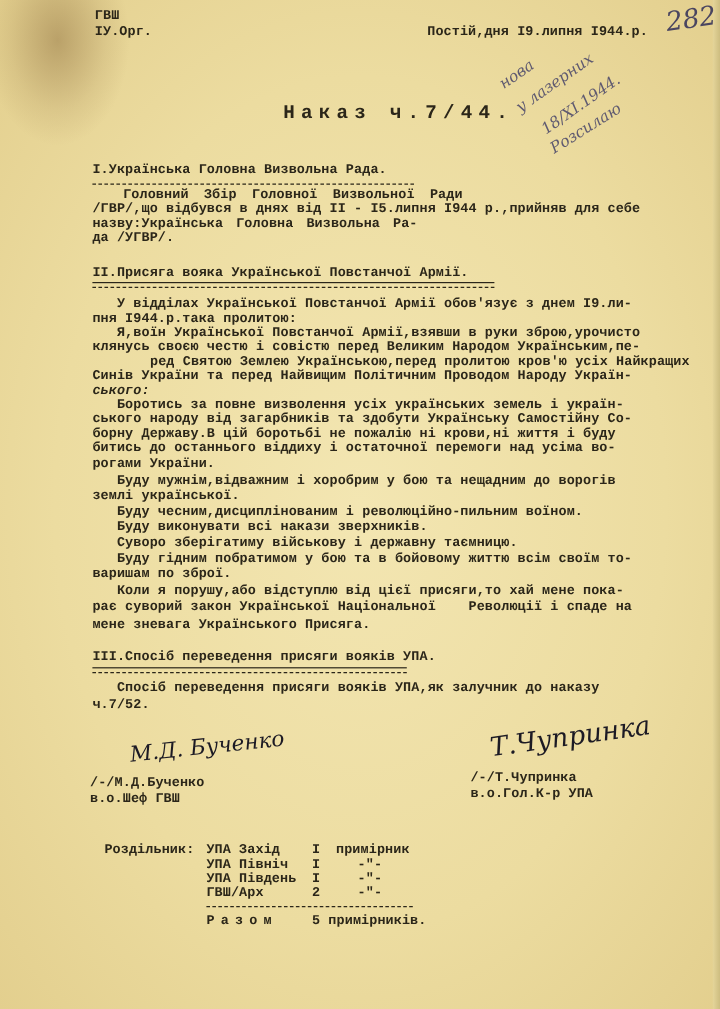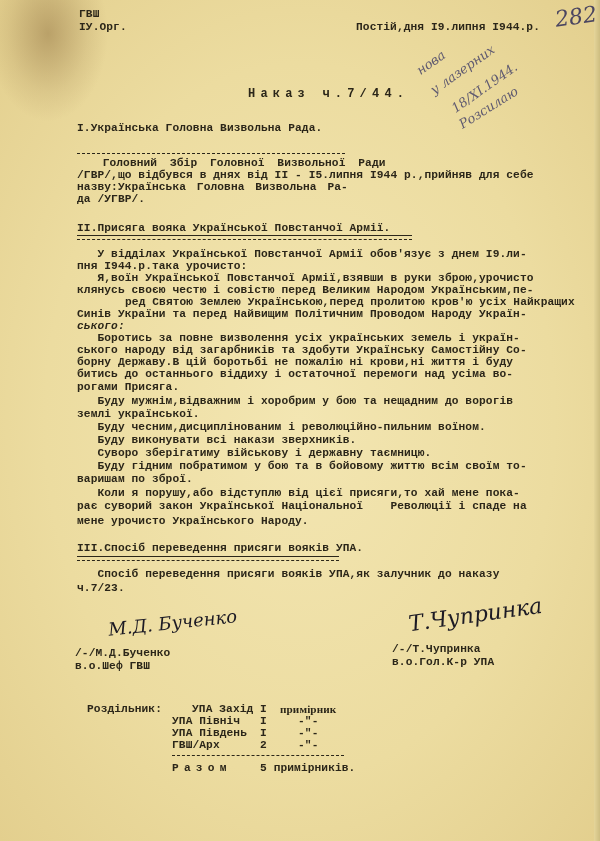--- a/index.html
+++ b/index.html
@@ -35,81 +35,81 @@
 <div class="t" style="left:356px;top:21px;">Постій,дня І9.липня І944.р.</div>
 <div class="hand" style="left:555px;top:4px;font-size:22px;transform:rotate(-8deg);color:#4a4560;">282</div>
 
 <div>
   <div class="hand" style="left:415px;top:55px;font-size:13px;transform:rotate(-35deg);">нова</div>
   <div class="hand" style="left:425px;top:62px;font-size:13px;transform:rotate(-35deg);">у лазерних</div>
   <div class="hand" style="left:446px;top:80px;font-size:13px;transform:rotate(-35deg);">18/XI.1944.</div>
   <div class="hand" style="left:455px;top:100px;font-size:13px;transform:rotate(-32deg);">Розсилаю</div>
 </div>
 
-<div class="t spaced" style="left:225px;top:88px;font-size:12px;padding-left:23px;">Наказ ч.7/44.</div>
+<div class="t spaced" style="left:213px;top:88px;font-size:16px;padding-left:23px;">Наказ ч.7/44.</div>
 
-<div class="t" style="left:77px;top:122px;">І.Українська Головна Визвольна Рада.</div>
+<div class="t" style="left:77px;top:136px;">І.Українська Головна Визвольна Рада.</div>
 <div class="rule" style="left:77px;top:153px;width:268px;"></div>
 <div class="t" style="left:77px;top:157px;word-spacing:6px;">  Головний Збір Головної Визвольної Ради</div>
 <div class="t" style="left:77px;top:169px;">/ГВР/,що відбувся в днях від ІІ - І5.липня І944 р.,прийняв для себе</div>
 <div class="t" style="left:77px;top:181px;word-spacing:4px;">назву:Українська Головна Визвольна Ра-</div>
 <div class="t" style="left:77px;top:193px;">да /УГВР/.</div>
 
 <div class="t" style="left:77px;top:222px;">ІІ.Присяга вояка Української Повстанчої Армії.</div>
 <div class="uline" style="left:77px;top:235px;width:335px;"></div>
 <div class="rule" style="left:77px;top:239px;width:335px;"></div>
 
 <div>
   <div class="t" style="left:77px;top:248px;">   У відділах Української Повстанчої Армії обов'язує з днем І9.ли-</div>
-  <div class="t" style="left:77px;top:260px;">пня І944.р.така урочисто:</div>
+  <div class="t" style="left:77px;top:260px;">пня І944.р.така пролитою:</div>
   <div class="t" style="left:77px;top:272px;">   Я,воїн Української Повстанчої Армії,взявши в руки зброю,урочисто</div>
   <div class="t" style="left:77px;top:284px;">клянусь своєю честю і совістю перед Великим Народом Українським,пе-</div>
   <div class="t" style="left:77px;top:296px;margin-left:48px;">ред Святою Землею Українською,перед пролитою кров'ю усіх Найкращих</div>
   <div class="t" style="left:77px;top:308px;">Синів України та перед Найвищим Політичним Проводом Народу Україн-</div>
   <div class="t" style="left:77px;top:320px;font-style:italic;">ського:</div>
   <div class="t" style="left:77px;top:332px;">   Боротись за повне визволення усіх українських земель і україн-</div>
   <div class="t" style="left:77px;top:344px;">ського народу від загарбників та здобути Українську Самостійну Со-</div>
   <div class="t" style="left:77px;top:356px;">борну Державу.В цій боротьбі не пожалію ні крови,ні життя і буду</div>
   <div class="t" style="left:77px;top:368px;">битись до останнього віддиху і остаточної перемоги над усіма во-</div>
-  <div class="t" style="left:77px;top:381px;">рогами Присяга.</div>
+  <div class="t" style="left:77px;top:381px;">рогами України.</div>
   <div class="t" style="left:77px;top:395px;">   Буду мужнім,відважним і хоробрим у бою та нещадним до ворогів</div>
   <div class="t" style="left:77px;top:408px;">землі української.</div>
   <div class="t" style="left:77px;top:421px;">   Буду чесним,дисциплінованим і революційно-пильним воїном.</div>
   <div class="t" style="left:77px;top:434px;">   Буду виконувати всі накази зверхників.</div>
   <div class="t" style="left:77px;top:447px;">   Суворо зберігатиму військову і державну таємницю.</div>
   <div class="t" style="left:77px;top:460px;">   Буду гідним побратимом у бою та в бойовому життю всім своїм то-</div>
   <div class="t" style="left:77px;top:473px;">варишам по зброї.</div>
   <div class="t" style="left:77px;top:487px;">   Коли я порушу,або відступлю від цієї присяги,то хай мене пока-</div>
   <div class="t" style="left:77px;top:500px;text-align:center;">рає суворий закон Української Національної    Революції і спаде на</div>
-  <div class="t" style="left:77px;top:515px;">мене урочисто Українського Народу.</div>
+  <div class="t" style="left:77px;top:515px;">мене зневага Українського Присяга.</div>
 </div>
 
 <div class="t" style="left:77px;top:542px;">ІІІ.Спосіб переведення присяги вояків УПА.</div>
 <div class="uline" style="left:77px;top:556px;width:262px;"></div>
 <div class="rule" style="left:77px;top:560px;width:262px;"></div>
 <div class="t" style="left:77px;top:568px;">   Спосіб переведення присяги вояків УПА,як залучник до наказу</div>
-<div class="t" style="left:77px;top:582px;">ч.7/23.</div>
+<div class="t" style="left:77px;top:582px;">ч.7/52.</div>
 
 <div>
   <div class="sig" style="left:108px;top:612px;font-size:18px;transform:rotate(-6deg);">М.Д. Бученко</div>
   <div class="t" style="left:75px;top:647px;">/-/М.Д.Бученко</div>
   <div class="t" style="left:75px;top:660px;">в.о.Шеф ГВШ</div>
 </div>
 <div>
   <div class="sig" style="left:408px;top:602px;font-size:22px;transform:rotate(-8deg);">Т.Чупринка</div>
   <div class="t" style="left:392px;top:643px;">/-/Т.Чупринка</div>
   <div class="t" style="left:392px;top:656px;">в.о.Гол.К-р УПА</div>
 </div>
 
 <div>
   <div class="t" style="left:87px;top:703px;">Роздільник:</div>
   <div>
-    <div class="t" style="left:172px;top:703px;margin-left:20px;">УПА Захід</div>
+    <div class="t" style="left:172px;top:703px;">УПА Захід</div>
     <div class="t" style="left:260px;top:703px;">І</div>
-    <div class="t" style="left:280px;top:703px;font-family:Liberation Serif, serif;">примірник</div>
+    <div class="t" style="left:280px;top:703px;">примірник</div>
   </div>
   <div>
     <div class="t" style="left:172px;top:715px;">УПА Північ</div>
     <div class="t" style="left:260px;top:715px;">І</div>
     <div class="t" style="left:298px;top:715px;">-"-</div>
   </div>
   <div>
     <div class="t" style="left:172px;top:727px;">УПА Південь</div>
     <div class="t" style="left:260px;top:727px;">І</div>
     <div class="t" style="left:298px;top:727px;">-"-</div>

